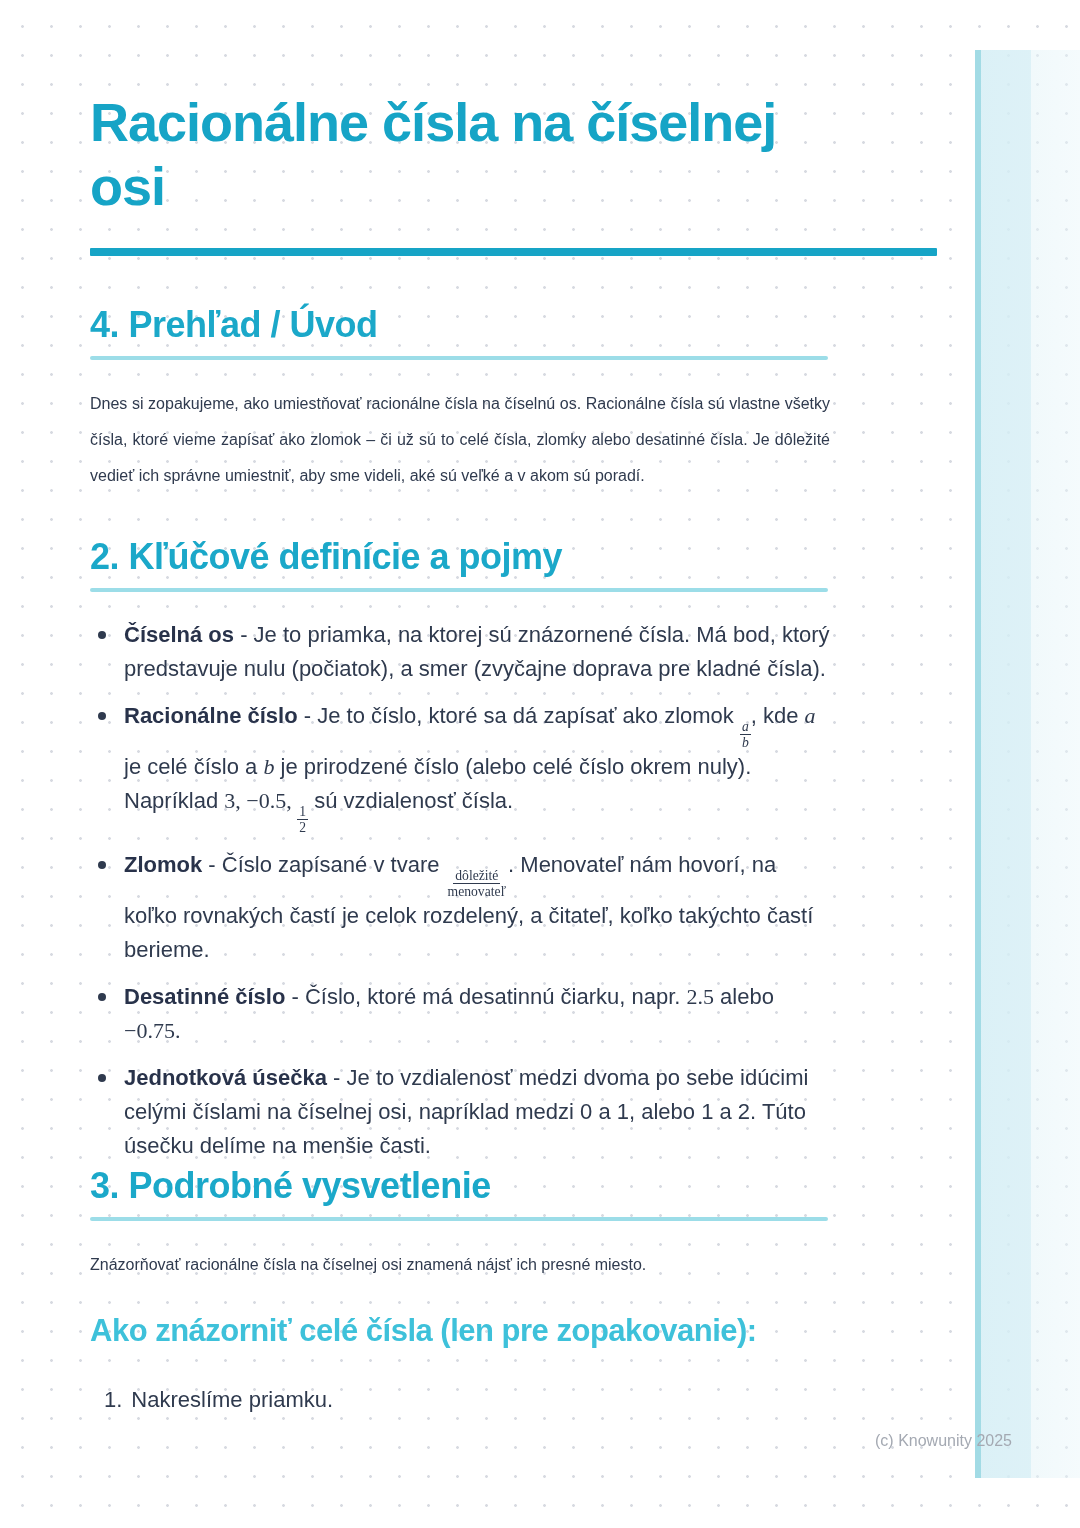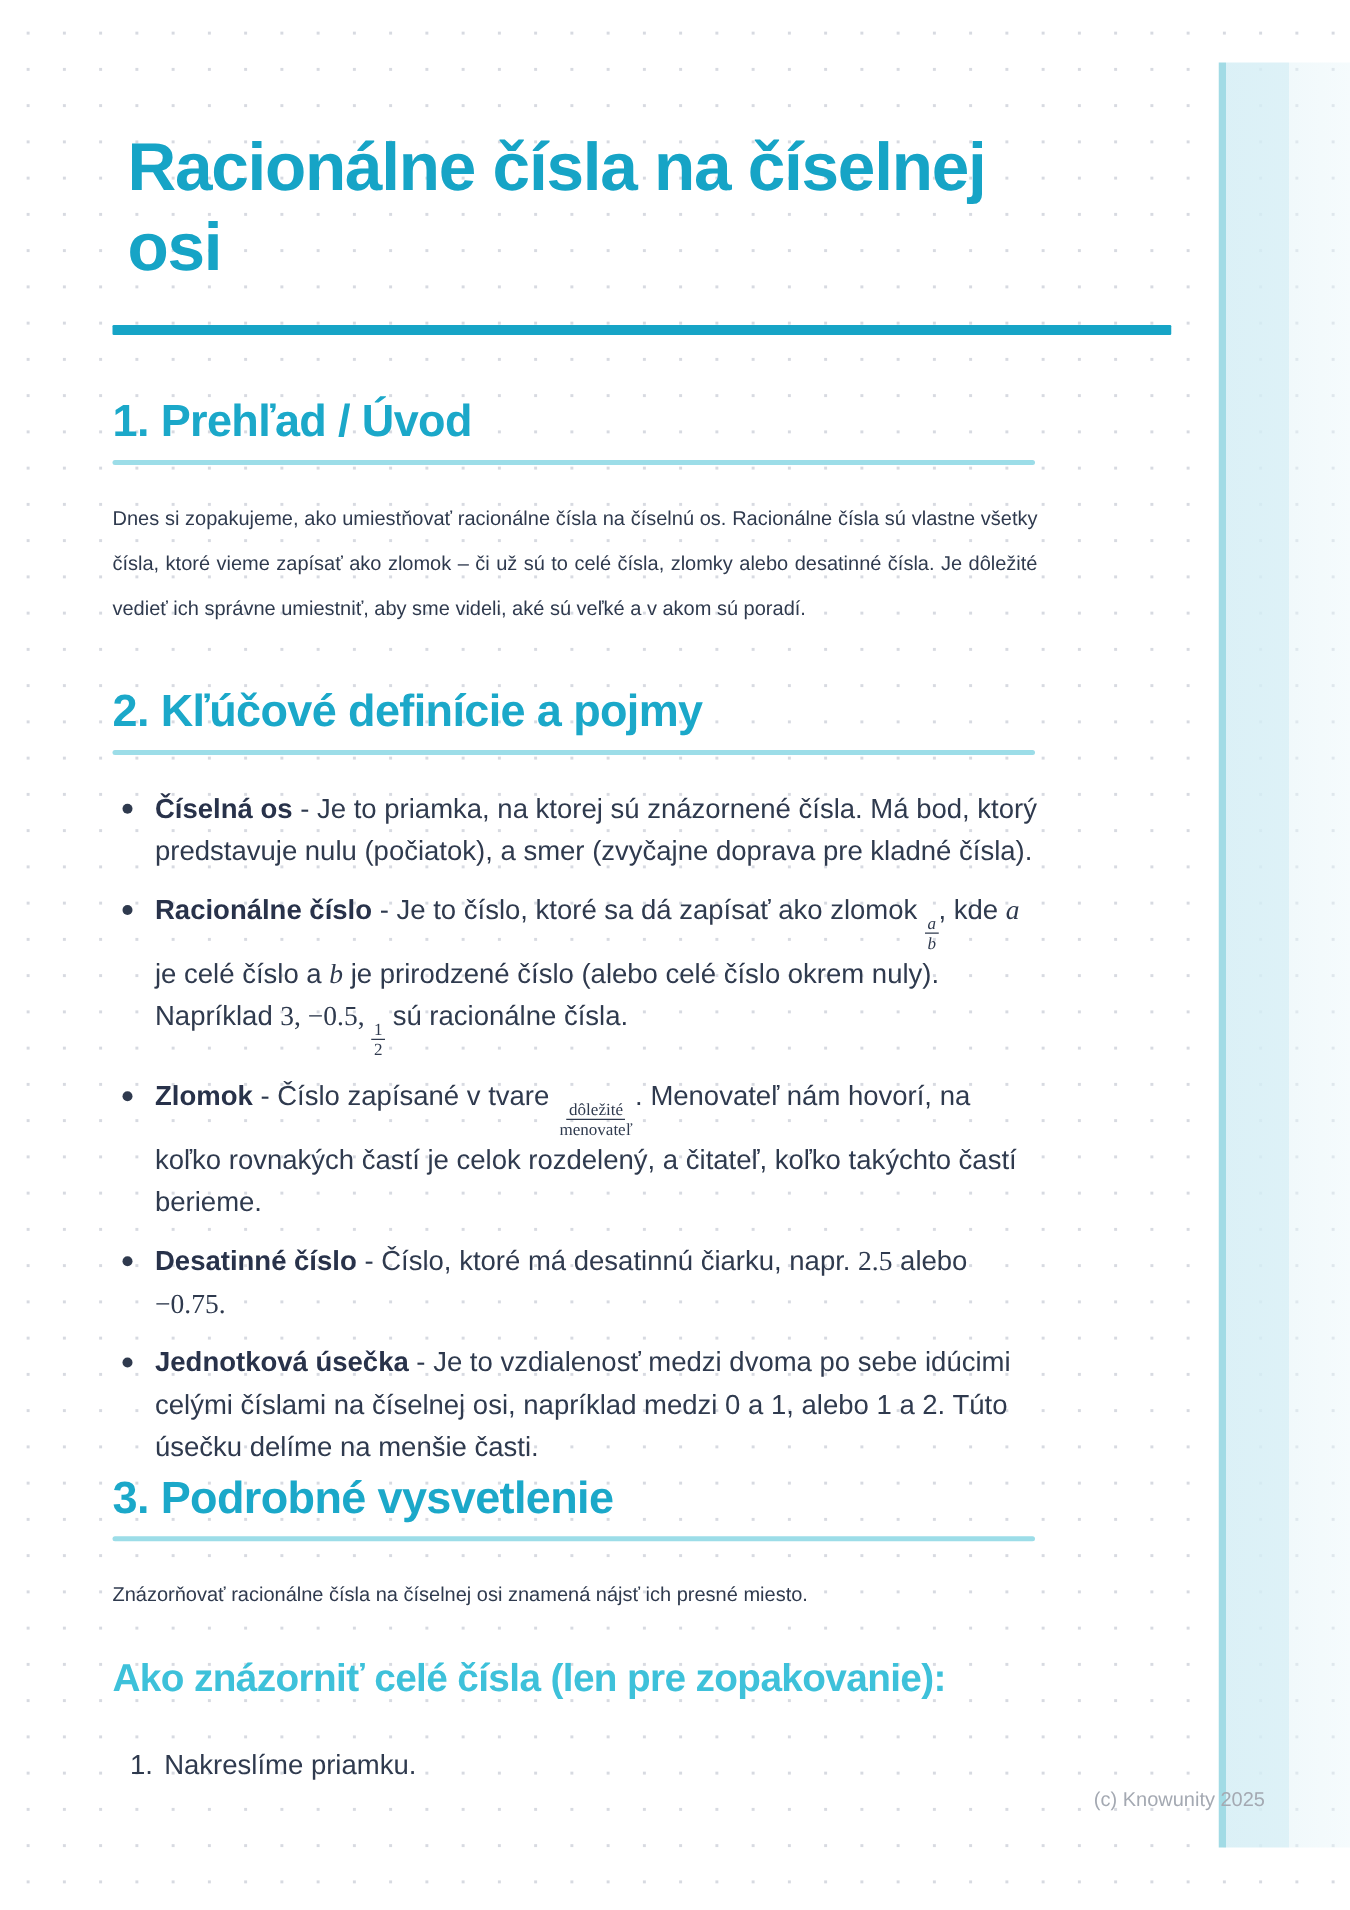--- a/index.html
+++ b/index.html
@@ -11,21 +11,21 @@
     background-size:29px 29px;background-position:8px 12px;
   }
   .stripe{
     position:absolute;top:50px;right:0;width:105px;height:1428px;
     background:linear-gradient(90deg,#a2dbe5 0px,#a2dbe5 6px,
       rgba(213,238,245,0.85) 6px,rgba(213,238,245,0.80) 56px,
       rgba(229,244,248,0.55) 56px,rgba(233,246,250,0.45) 100%);
   }
   .content{position:absolute;left:90px;top:0;width:740px;}
   h1{
-    margin:12px;padding-top:90px;width:860px;
+    margin:0;padding-top:90px;width:860px;
     font-size:54px;line-height:64px;font-weight:800;letter-spacing:-1px;
     color:#16a4c6;
   }
   h1 span{display:block;}
   .rule-thick{width:847px;height:8px;background:#16a4c6;margin-top:30px;border-radius:1px;}
   h2{
     margin:0;font-size:36px;line-height:46px;font-weight:800;
     color:#1ba8c9;letter-spacing:-0.5px;
   }
   .mt-s1{margin-top:46px;}
@@ -74,37 +74,37 @@
 <div class="stripe"></div>
 
 <div class="content">
 
   <h1>
       <span>Racionálne čísla na číselnej</span>
       <span>osi</span>
     </h1>
   <div class="rule-thick"></div>
 
-  <h2 class="mt-s1">1. Prehľad / Úvod</h2>
+  <h2 class="mt-s1">4. Prehľad / Úvod</h2>
   <div class="rule-thin"></div>
   <p class="lead">Dnes si zopakujeme, ako umiestňovať racionálne čísla na číselnú os. Racionálne čísla sú vlastne všetky čísla, ktoré vieme zapísať ako zlomok – či už sú to celé čísla, zlomky alebo desatinné čísla. Je dôležité vedieť ich správne umiestniť, aby sme videli, aké sú veľké a v akom sú poradí.</p>
 
   <h2 class="mt-s2">2. Kľúčové definície a pojmy</h2>
   <div class="rule-thin"></div>
 
   <ul class="defs">
     <li><span class="dot"></span><span class="term">Číselná os</span><span> - </span><span>Je to priamka, na ktorej sú znázornené čísla. Má bod, ktorý predstavuje nulu (počiatok), a smer (zvyčajne doprava pre kladné čísla).</span></li>
 
     <li><span class="dot"></span><span class="term">Racionálne číslo</span><span> - </span><span>Je to číslo, ktoré sa dá zapísať ako zlomok </span><span class="frac it">
           <span class="num">a</span>
           <span class="den">b</span>
         </span><span>, kde </span><span class="var">a</span><span> je celé číslo a </span><span class="var">b</span><span> je prirodzené číslo (alebo celé číslo okrem nuly). Napríklad </span><span class="math">3, −0.5, </span><span class="frac">
           <span class="num">1</span>
           <span class="den">2</span>
-        </span><span> sú racionálne čísla.</span></li>
+        </span><span> sú vzdialenosť čísla.</span></li>
 
     <li><span class="dot"></span><span class="term">Zlomok</span><span> - </span><span>Číslo zapísané v tvare </span><span class="frac">
           <span class="num">dôležité</span>
           <span class="den">menovateľ</span>
         </span><span>. Menovateľ nám hovorí, na koľko rovnakých častí je celok rozdelený, a čitateľ, koľko takýchto častí berieme.</span></li>
 
     <li><span class="dot"></span><span class="term">Desatinné číslo</span><span> - </span><span>Číslo, ktoré má desatinnú čiarku, napr. </span><span class="math">2.5</span><span> alebo </span><span class="math">−0.75.</span></li>
 
     <li><span class="dot"></span><span class="term">Jednotková úsečka</span><span> - </span><span>Je to vzdialenosť medzi dvoma po sebe idúcimi celými číslami na číselnej osi, napríklad medzi 0 a 1, alebo 1 a 2. Túto úsečku delíme na menšie časti.</span></li>
   </ul>

